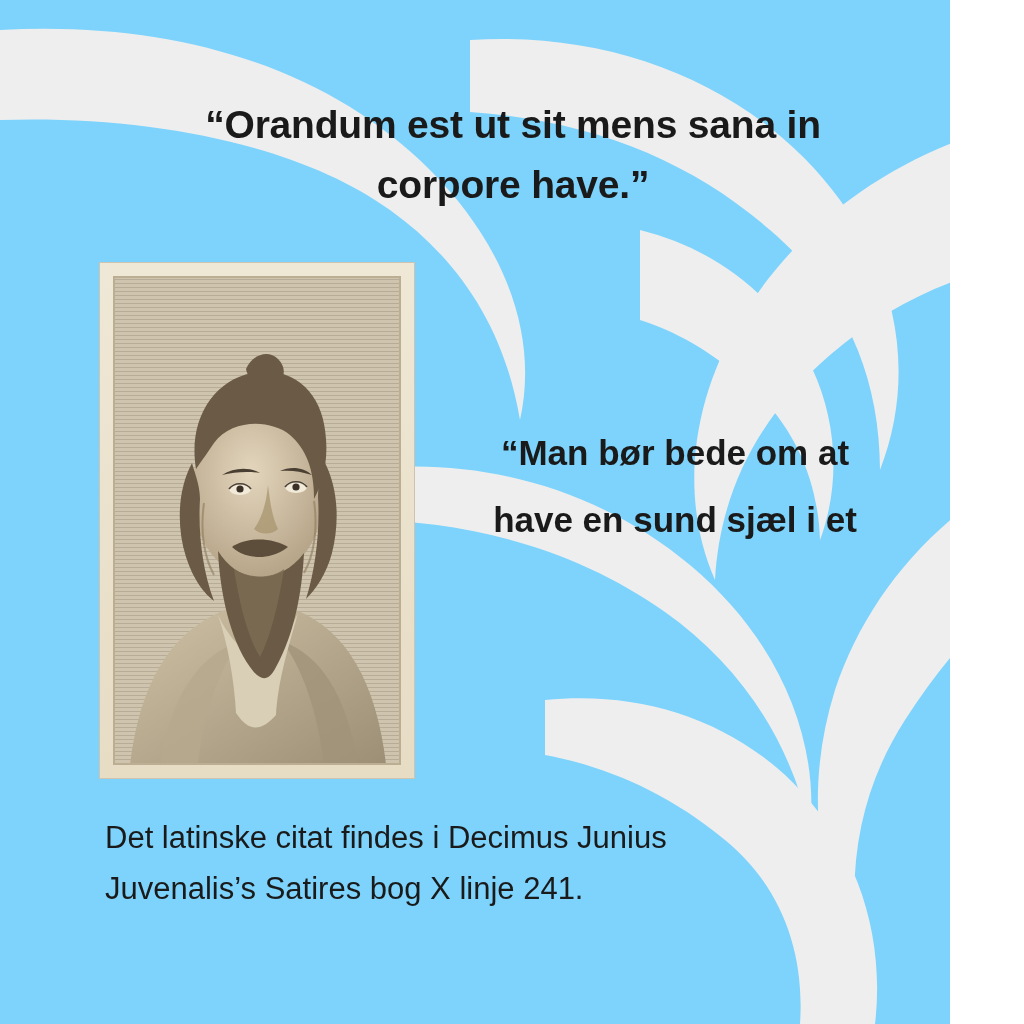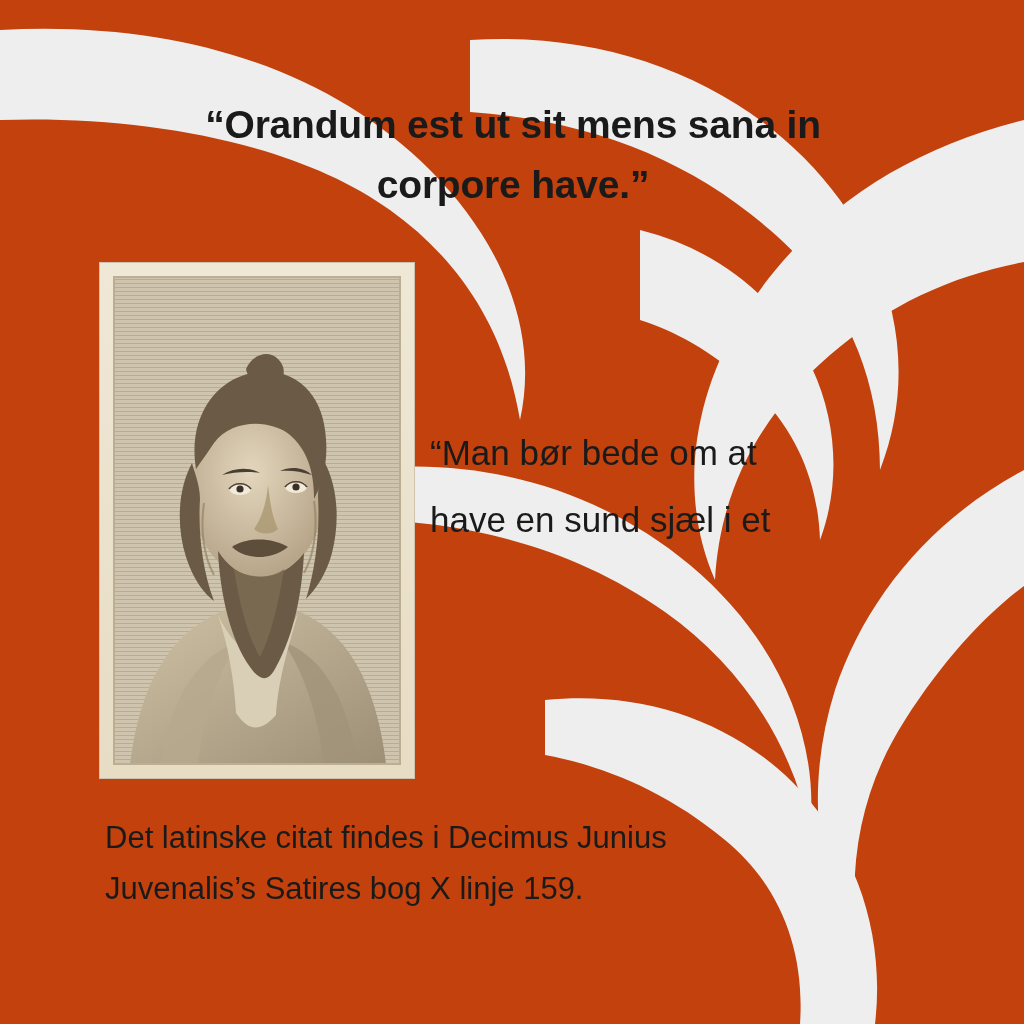--- a/index.html
+++ b/index.html
@@ -5,23 +5,23 @@
   html, body {
     margin: 0;
     padding: 0;
     background: #ffffff;
   }
   body {
     font-family: "Liberation Sans", sans-serif;
   }
   .canvas {
     position: relative;
-    width: 1024px;
+    width: 950px;
     height: 1024px;
-    background: #c2410c;
+    background: #7dd3fc;
     overflow: hidden;
   }
 
   
   .watermark {
     position: absolute;
     inset: 0;
     z-index: 0;
     pointer-events: none;
   }
@@ -61,22 +61,23 @@
     display: block;
     width: 100%;
     height: 100%;
   }
 
   .danish-quote {
     position: absolute;
     left: 430px;
     top: 420px;
     width: 490px;
+    text-align: center;
     font-size: 35px;
-    font-weight: normal;
+    font-weight: bold;
     line-height: 1.9;
     color: #1a1a1a;
   }
 
   .source-note {
     position: absolute;
     left: 105px;
     top: 812px;
     width: 815px;
     text-align: left;
@@ -173,17 +174,17 @@
       </svg>
     </div>
 
     <div class="danish-quote">
       <div>“Man bør bede om at</div>
       <div>have en sund sjæl i et</div>
     </div>
 
     <div class="source-note">
       <div>Det latinske citat findes i Decimus Junius</div>
-      <div>Juvenalis’s Satires bog X linje 159.</div>
+      <div>Juvenalis’s Satires bog X linje 241.</div>
     </div>
 
   </div>
 </div>
 
 </body></html>

